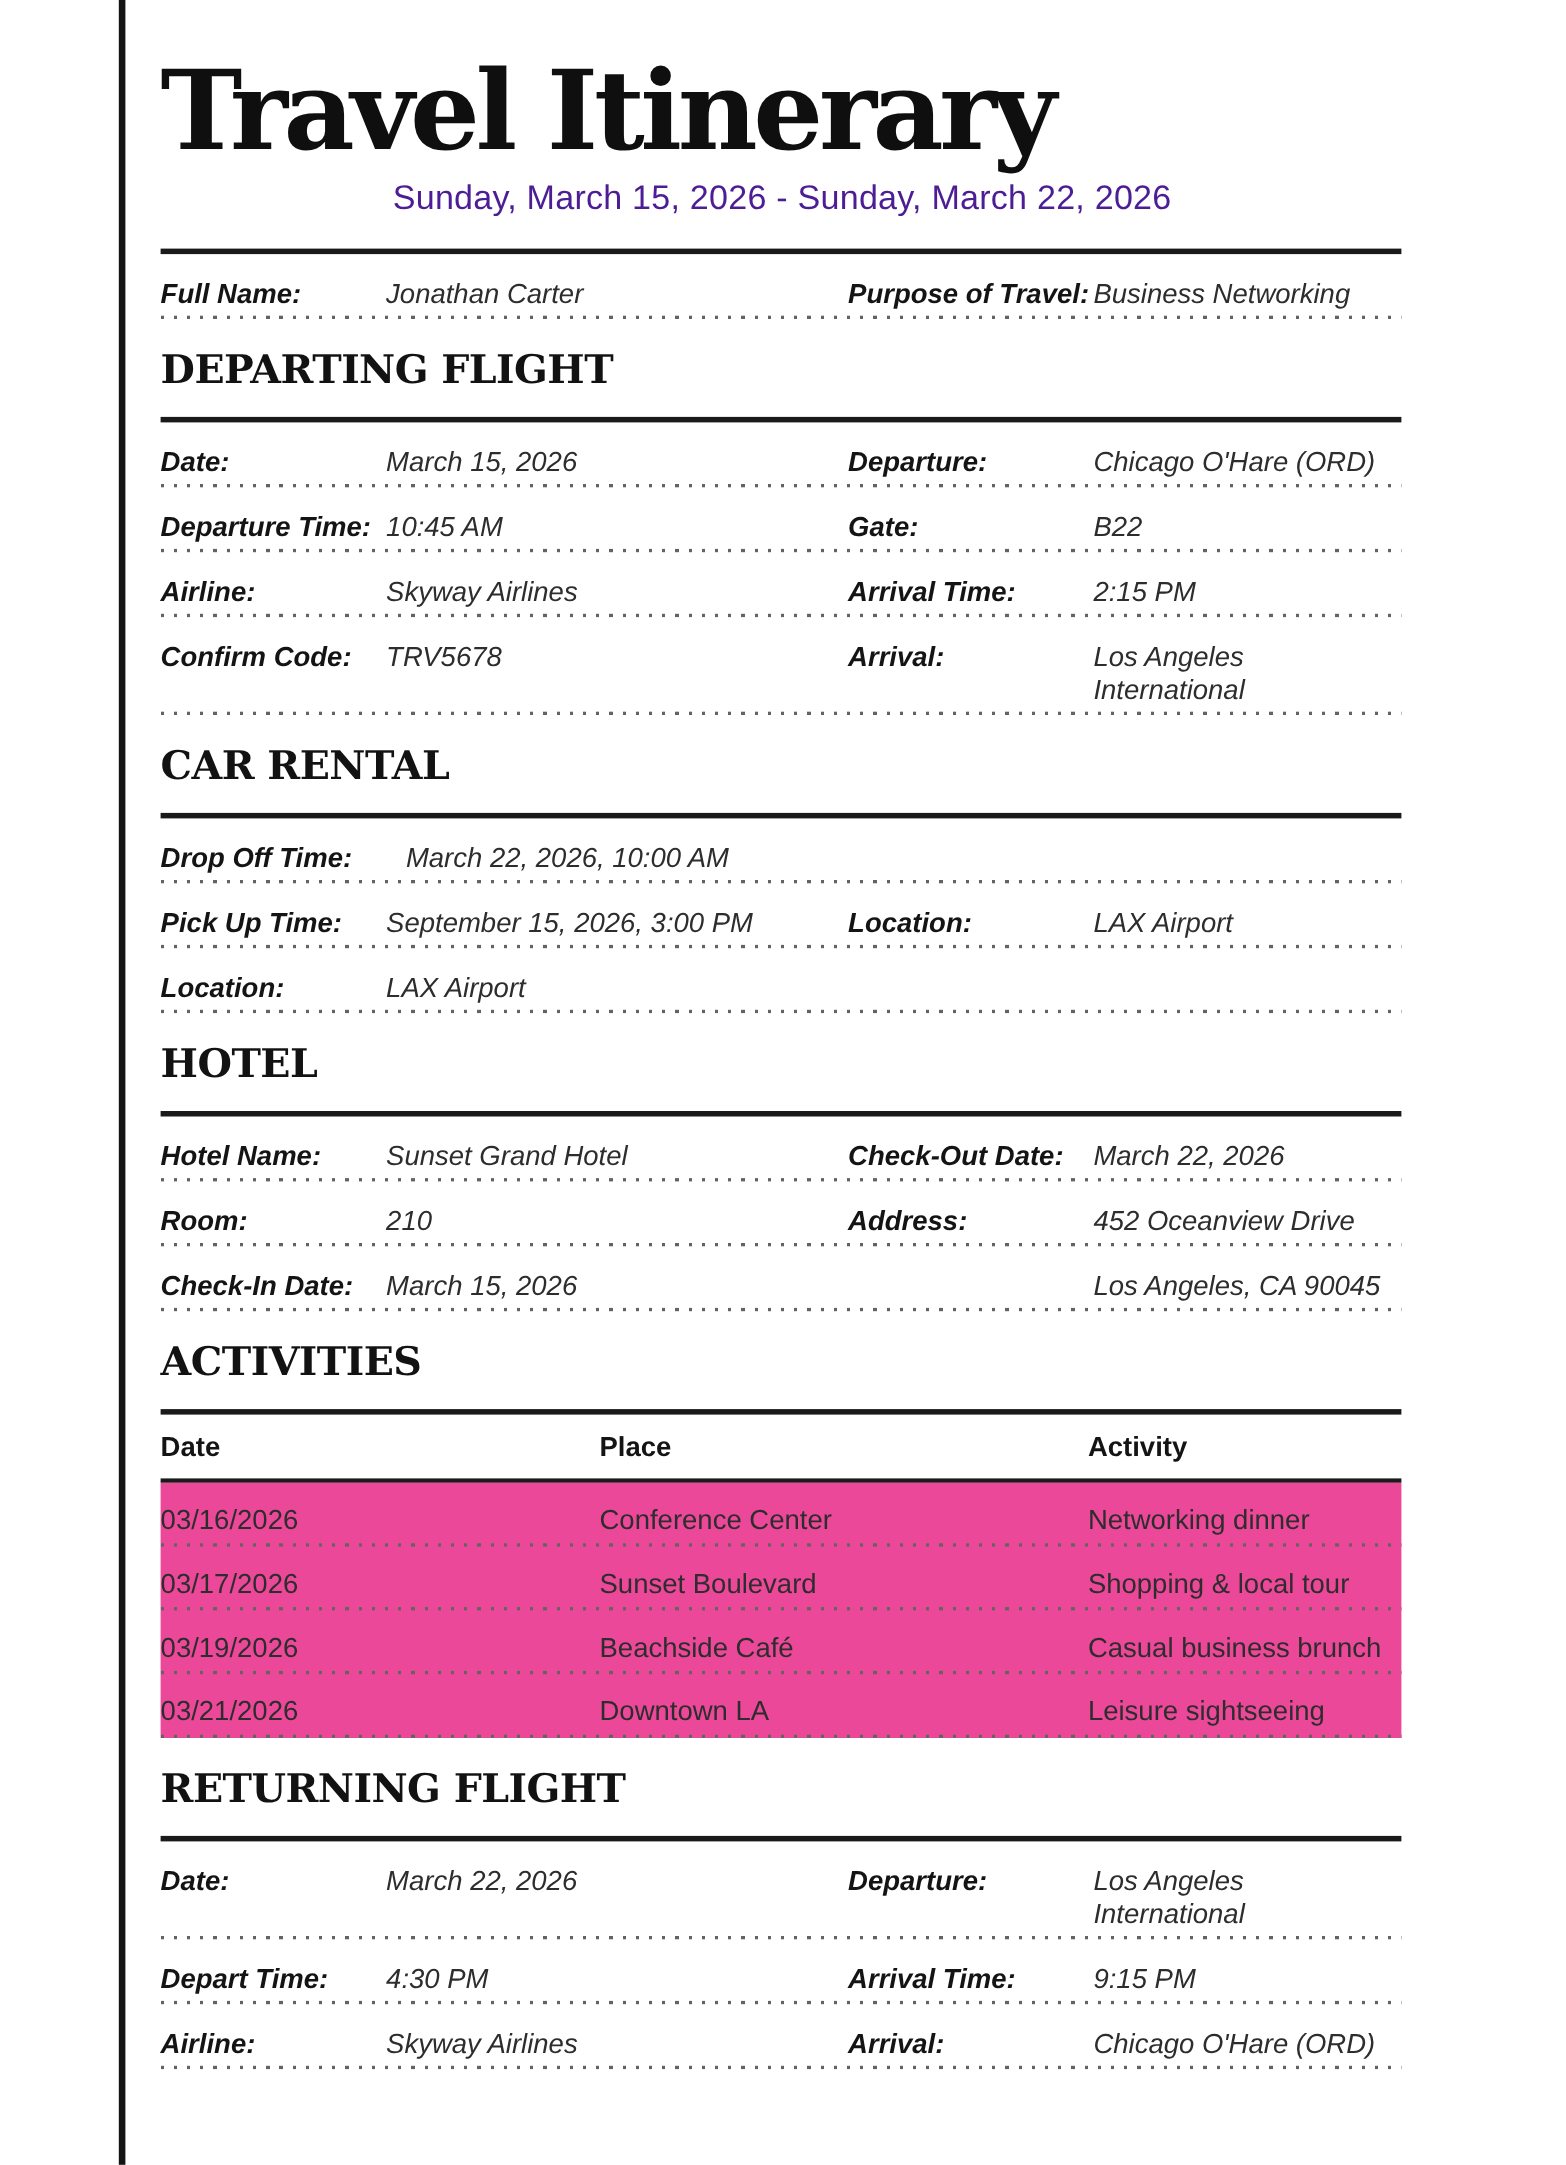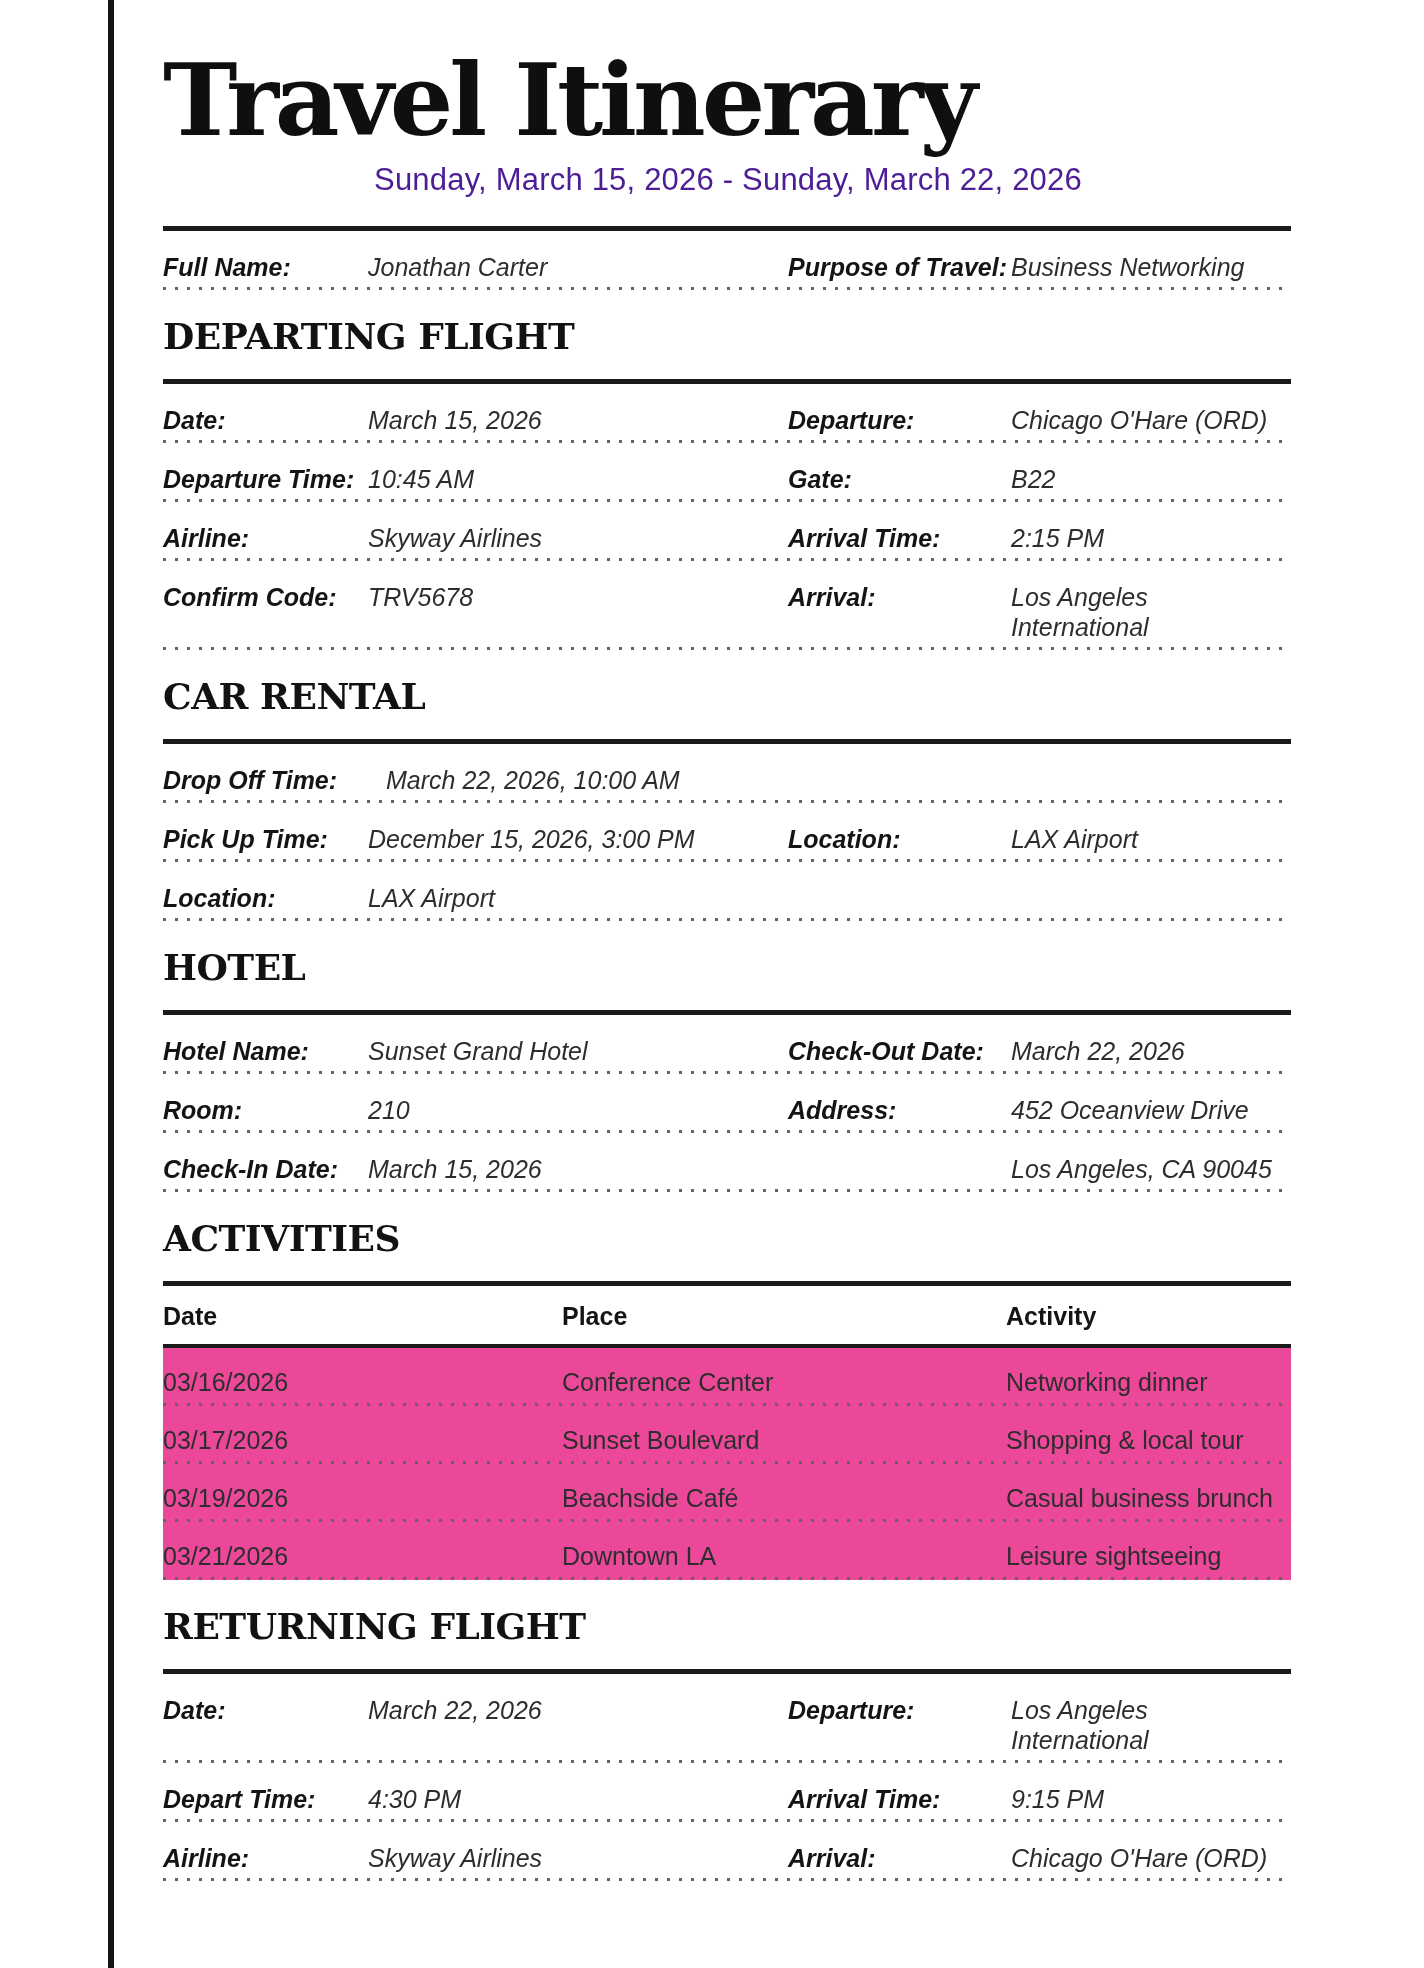--- a/index.html
+++ b/index.html
@@ -19,21 +19,21 @@
   .accent-bar {
     position: absolute;
     left: 108px;
     top: 0;
     width: 6px;
     height: 100%;
     background: #141414;
   }
   .content {
     position: absolute;
-    left: 163px;
+    left: 146px;
     top: 0;
     width: 1128px;
   }
   .page-header { padding-top: 46px; }
   h1.title {
     font-family: "DejaVu Serif", serif;
     font-weight: 700;
     font-size: 100px;
     line-height: 108px;
     letter-spacing: -4px;
@@ -180,21 +180,21 @@
 
   <div class="irow">
     <div class="cell cell-r">
       <span class="lbl">Drop Off Time:</span>
       <span class="val">March 22, 2026, 10:00 AM</span>
     </div>
   </div>
   <div class="irow">
     <div class="cell">
       <span class="lbl">Pick Up Time:</span>
-      <span class="val">December 15, 2026, 3:00 PM</span>
+      <span class="val">September 15, 2026, 3:00 PM</span>
     </div>
     <div class="cell cell-r">
       <span class="lbl">Location:</span>
       <span class="val">LAX Airport</span>
     </div>
   </div>
   <div class="irow">
     <div class="cell">
       <span class="lbl">Location:</span>
       <span class="val">LAX Airport</span>

